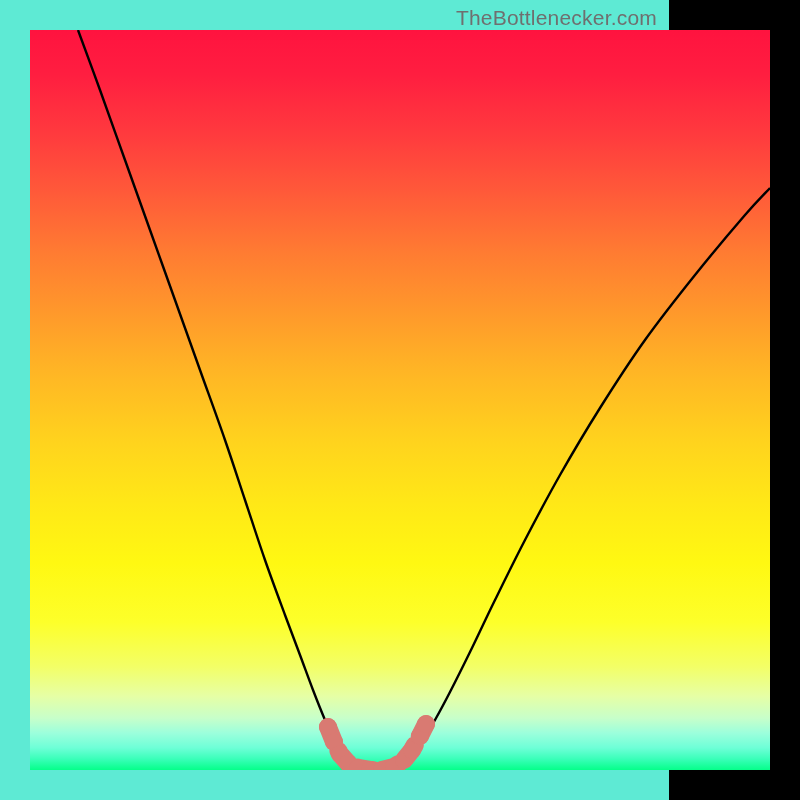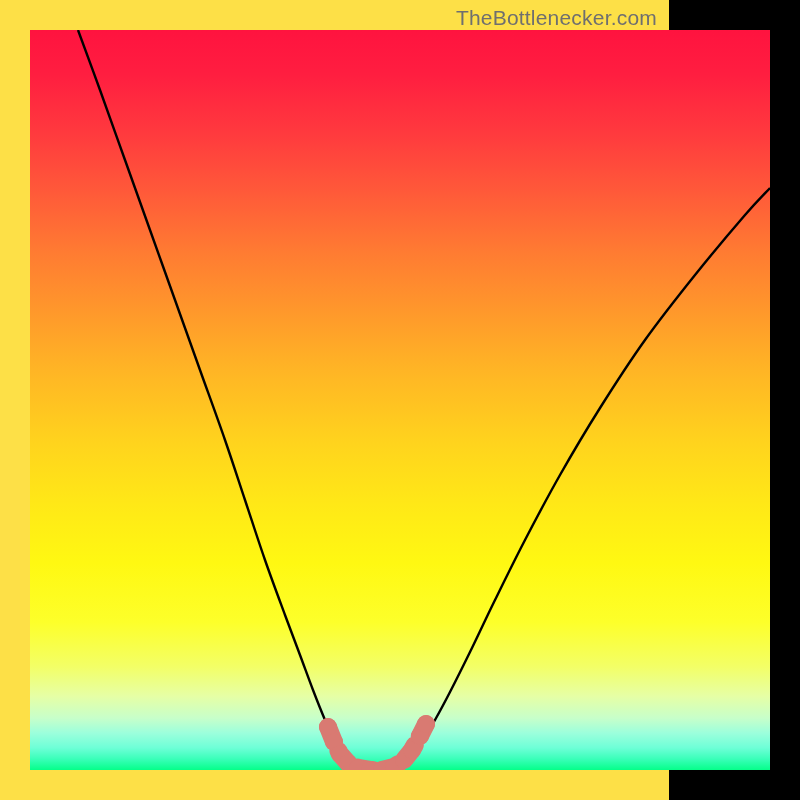--- a/index.html
+++ b/index.html
@@ -10,21 +10,21 @@
     background: #000;
     overflow: hidden;
     font-family: Arial, Helvetica, sans-serif;
   }
   .frame {
     position: absolute;
     left: 0;
     top: 0;
     width: 669px;
     height: 800px;
-    background: #fde047;
+    background: #5eead4;
   }
   .plot-area {
     position: absolute;
     left: 30px;
     top: 30px;
     width: 740px;
     height: 740px;
     overflow: hidden;
   }
   .gradient {

